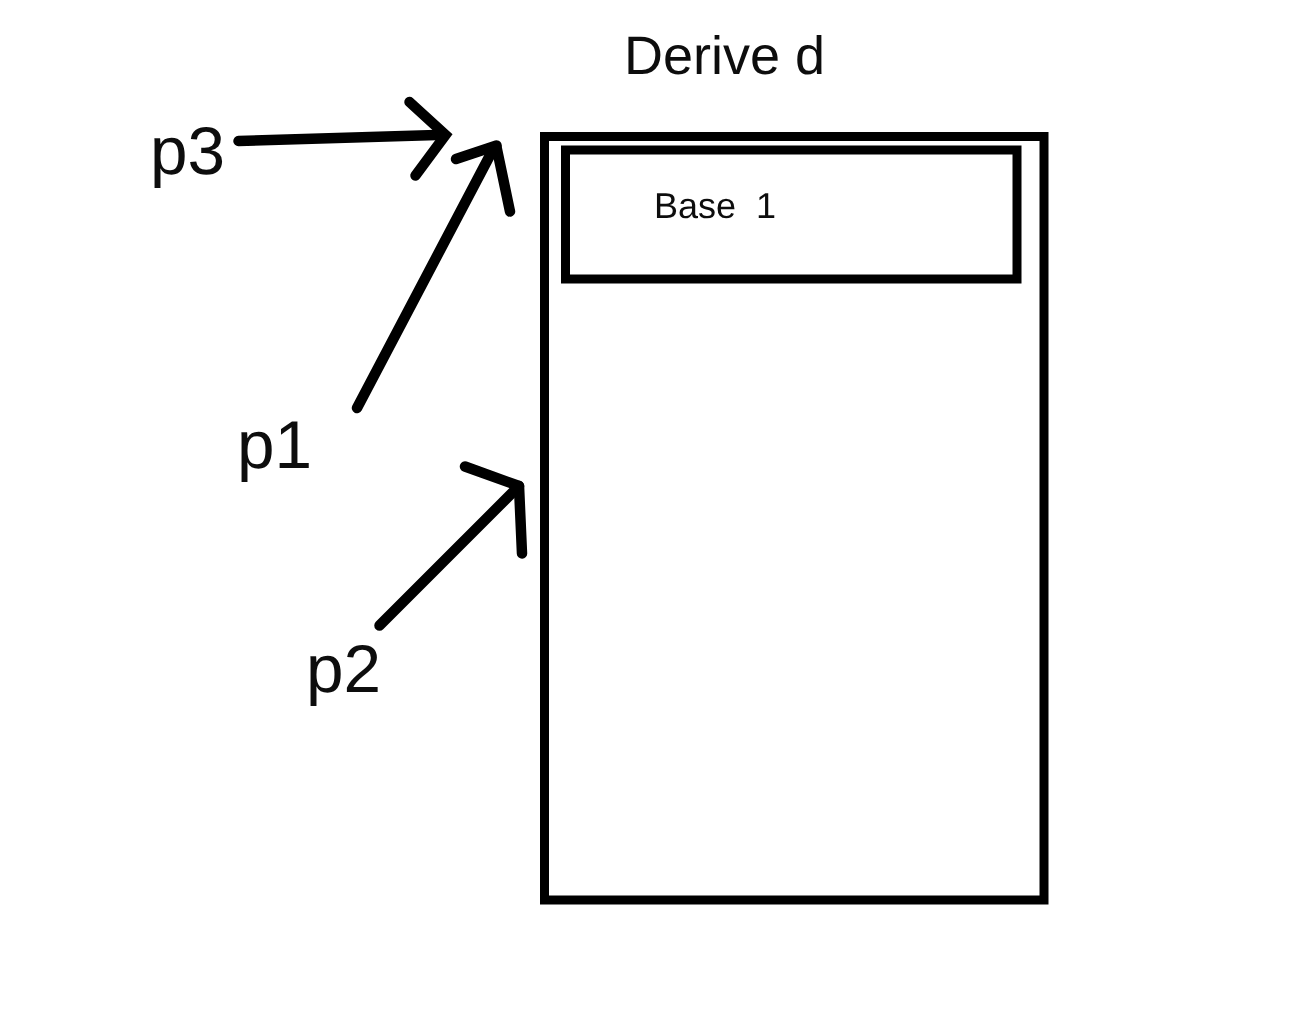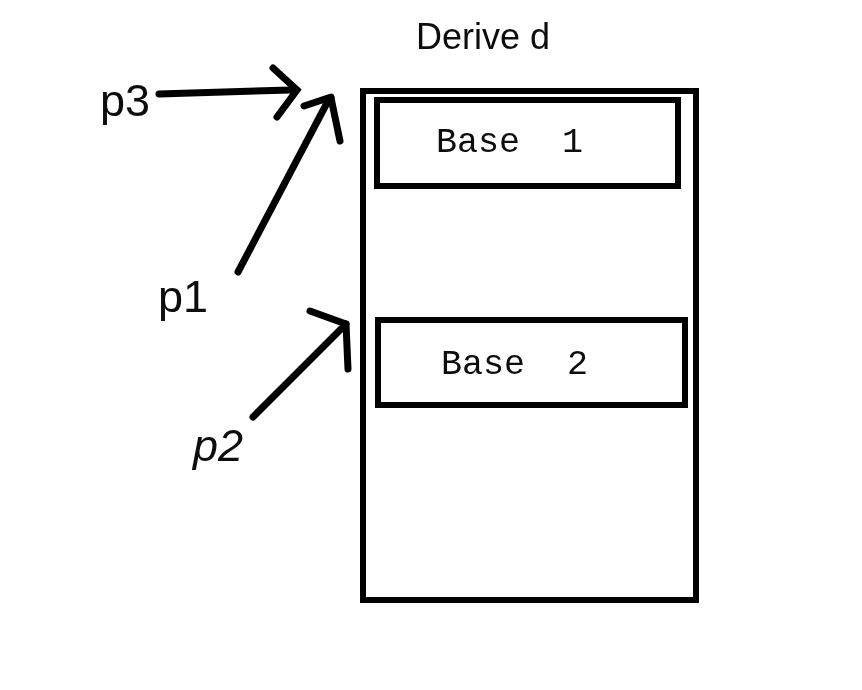--- a/index.html
+++ b/index.html
@@ -49,38 +49,37 @@
     height: 92px;
   }
   .member-box.base2 {
     left: 351px;
     top: 317px;
     width: 313px;
     height: 91px;
   }
   .member-label {
     position: absolute;
-    font-size: 35px;
+    font-size: 24px;
     line-height: 1;
     white-space: pre;
     color: #0d0d0d;
-    font-family: Liberation Mono, monospace;
   }
   .member-box.base1 .member-label { left: 56px; top: 23px; }
   .member-box.base2 .member-label { left: 60px; top: 25px; }
   .pointer-label {
     position: absolute;
     font-size: 45px;
     line-height: 1;
     white-space: pre;
     color: #0d0d0d;
   }
   .pointer-label.p3 { left: 76px;  top: 78px;  }
   .pointer-label.p1 { left: 134px; top: 274px; }
-  .pointer-label.p2 { left: 169px; top: 423px; font-style: italic; }
+  .pointer-label.p2 { left: 180px; top: 423px; }
   .arrow-layer {
     position: absolute;
     left: 0;
     top: 0;
     width: 862px;
     height: 690px;
     pointer-events: none;
   }
   .arrow-layer path {
     stroke: #000000;
@@ -96,23 +95,20 @@
 <div class="canvas">
 
   <div class="title">Derive d</div>
 
   <div class="outer-box"></div>
 
   <div class="member-box base1">
     <span class="member-label">Base  1</span>
   </div>
 
-  <div class="member-box base2">
-    <span class="member-label">Base  2</span>
-  </div>
 
   <div class="pointer-label p3">p3</div>
   <div class="pointer-label p1">p1</div>
   <div class="pointer-label p2">p2</div>
 
   <svg class="arrow-layer" viewBox="0 0 862 690">
     <g>
       <path d="M135,94 L267,90"></path>
       <path d="M249,68 L273,90 L253,117"></path>
     </g>

